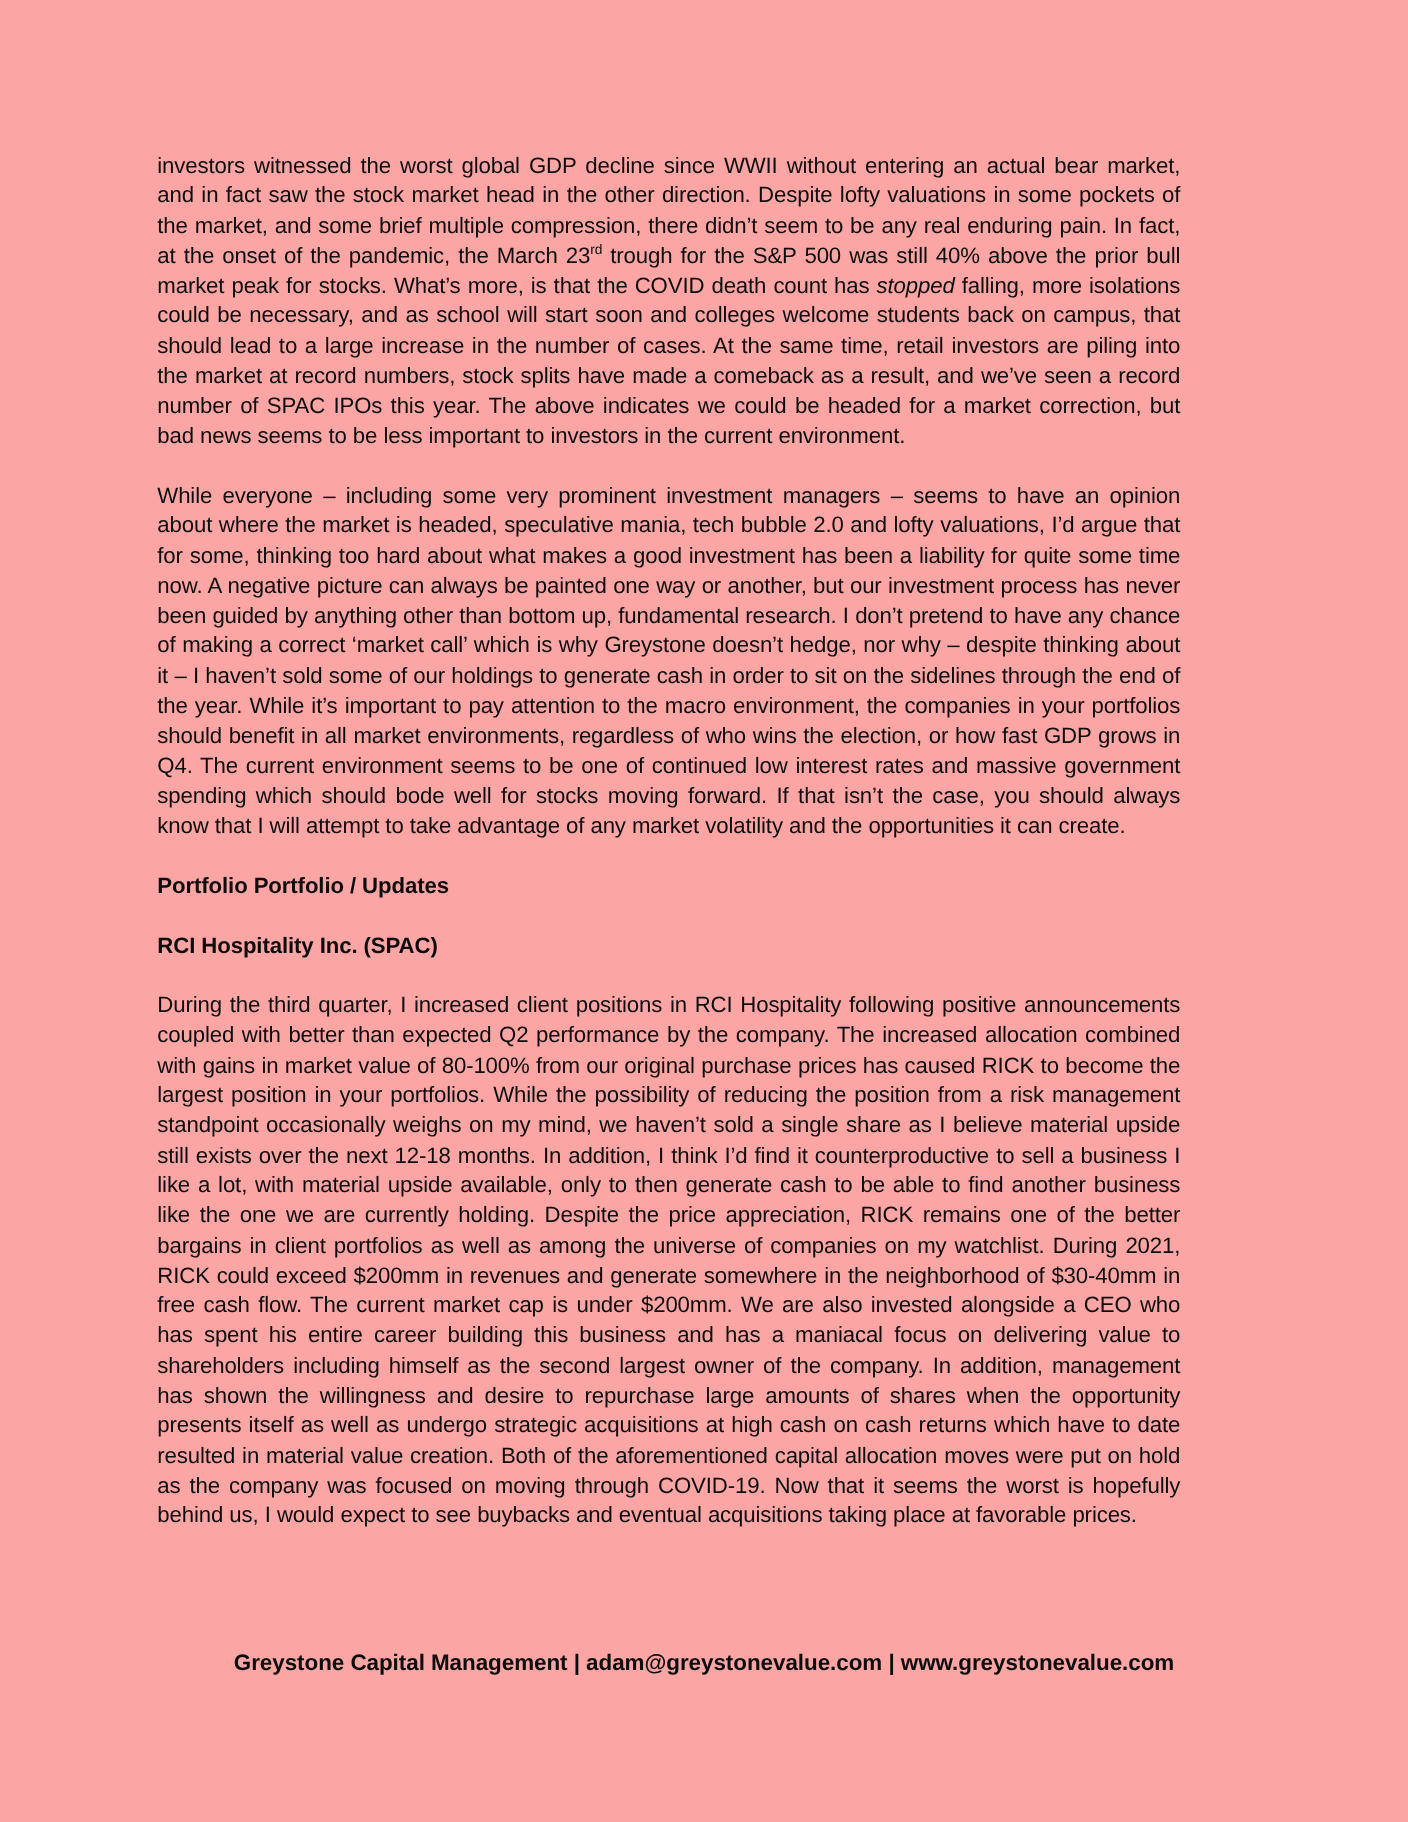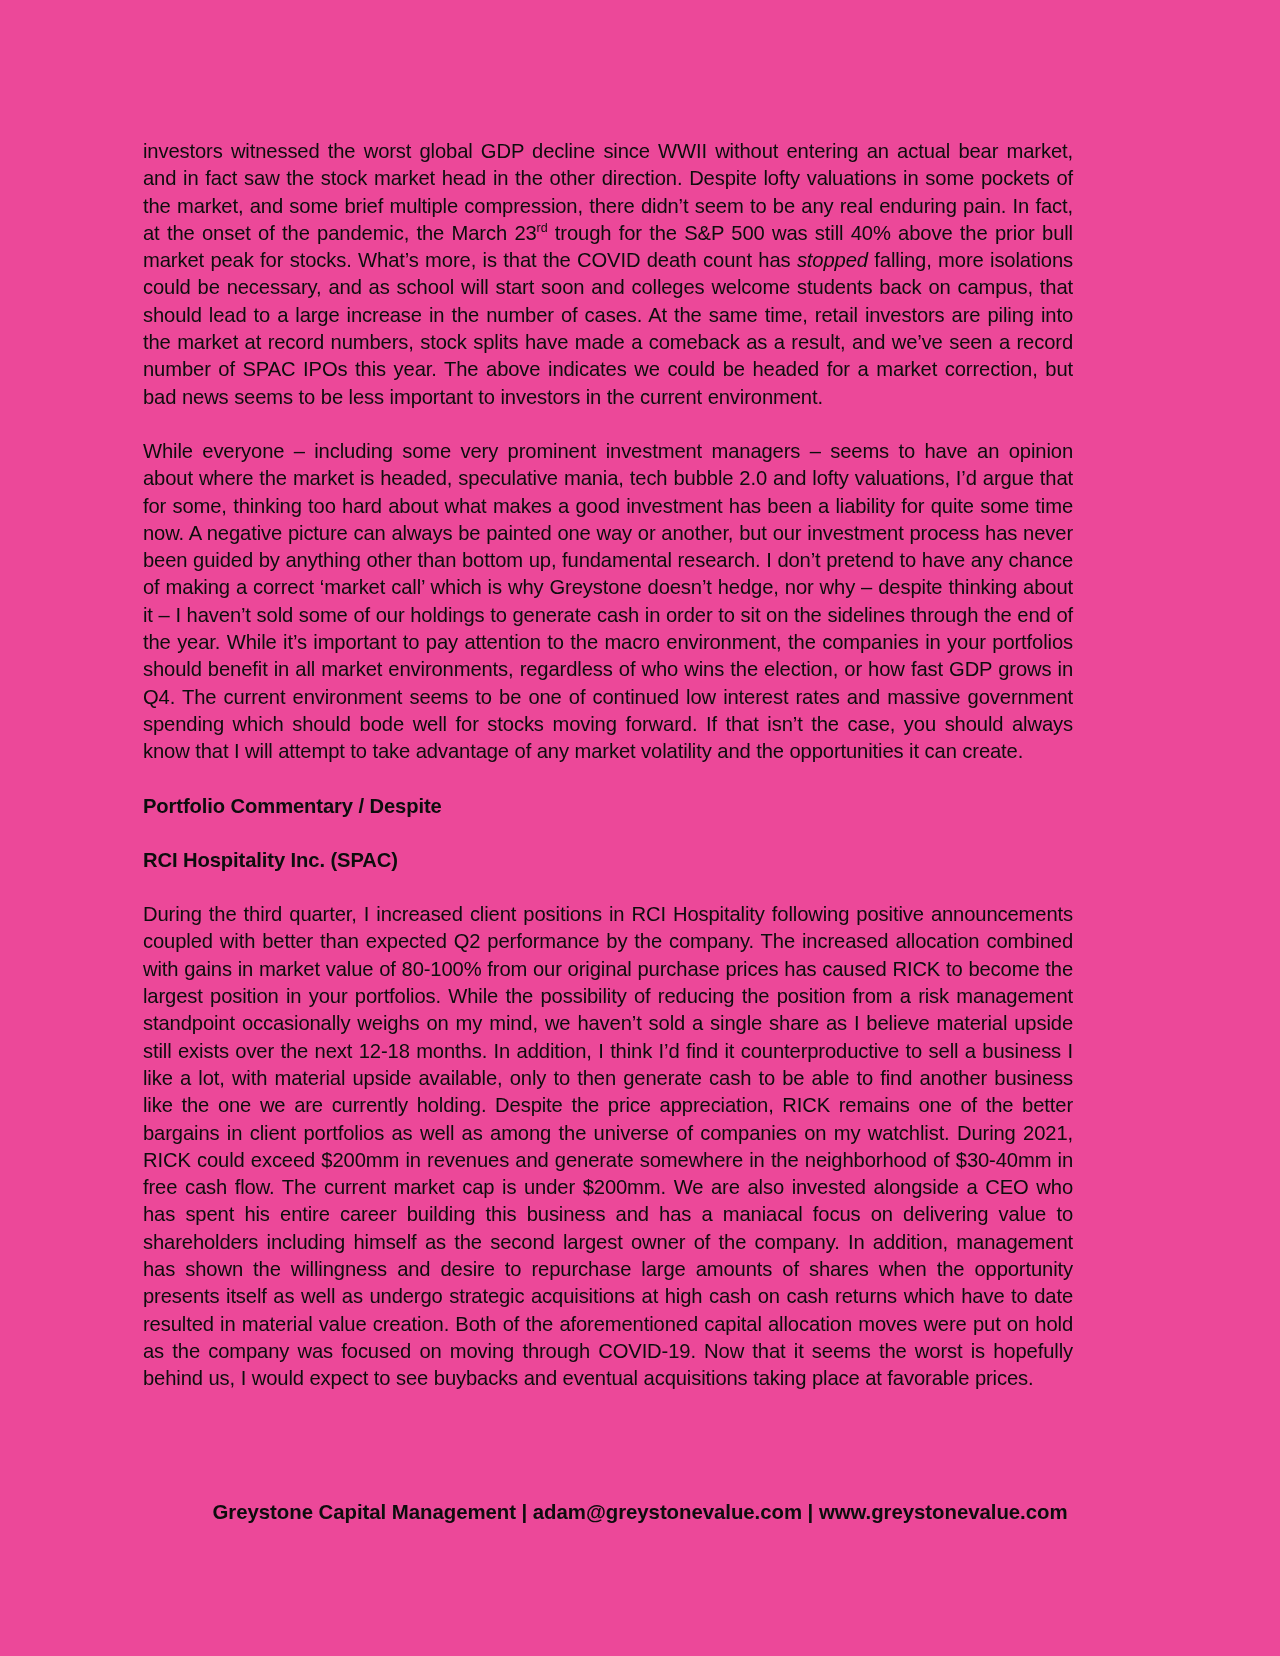--- a/index.html
+++ b/index.html
@@ -12,21 +12,21 @@
     height: 1656px;
     font-family: "Liberation Sans", sans-serif;
     color: #000000;
     -webkit-font-smoothing: antialiased;
   }
 
   .page {
     position: relative;
     width: 1280px;
     height: 1656px;
-    background: #ec4899;
+    background: #fca5a5;
     box-sizing: border-box;
     padding: 0;
     overflow: hidden;
   }
 
   .content {
     position: absolute;
     left: 143px;
     top: 138px;
     width: 930px;
@@ -84,21 +84,21 @@
 <body>
 
 <div class="page">
 
   <div class="content">
 
     <p class="body-text">investors witnessed the worst global GDP decline since WWII without entering an actual bear market, and in fact saw the stock market head in the other direction. Despite lofty valuations in some pockets of the market, and some brief multiple compression, there didn’t seem to be any real enduring pain. In fact, at the onset of the pandemic, the March 23<sup class="ordinal">rd</sup> trough for the S&amp;P 500 was still 40% above the prior bull market peak for stocks. What’s more, is that the COVID death count has <em class="italic-word">stopped</em> falling, more isolations could be necessary, and as school will start soon and colleges welcome students back on campus, that should lead to a large increase in the number of cases. At the same time, retail investors are piling into the market at record numbers, stock splits have made a comeback as a result, and we’ve seen a record number of SPAC IPOs this year. The above indicates we could be headed for a market correction, but bad news seems to be less important to investors in the current environment.</p>
 
     <p class="body-text">While everyone – including some very prominent investment managers – seems to have an opinion about where the market is headed, speculative mania, tech bubble 2.0 and lofty valuations, I’d argue that for some, thinking too hard about what makes a good investment has been a liability for quite some time now. A negative picture can always be painted one way or another, but our investment process has never been guided by anything other than bottom up, fundamental research. I don’t pretend to have any chance of making a correct ‘market call’ which is why Greystone doesn’t hedge, nor why – despite thinking about it – I haven’t sold some of our holdings to generate cash in order to sit on the sidelines through the end of the year. While it’s important to pay attention to the macro environment, the companies in your portfolios should benefit in all market environments, regardless of who wins the election, or how fast GDP grows in Q4. The current environment seems to be one of continued low interest rates and massive government spending which should bode well for stocks moving forward. If that isn’t the case, you should always know that I will attempt to take advantage of any market volatility and the opportunities it can create.</p>
 
-    <h2 class="section-heading">Portfolio Commentary / Despite</h2>
+    <h2 class="section-heading">Portfolio Portfolio / Updates</h2>
 
     <h2 class="section-heading">RCI Hospitality Inc. (SPAC)</h2>
 
     <p class="body-text">During the third quarter, I increased client positions in RCI Hospitality following positive announcements coupled with better than expected Q2 performance by the company. The increased allocation combined with gains in market value of 80-100% from our original purchase prices has caused RICK to become the largest position in your portfolios. While the possibility of reducing the position from a risk management standpoint occasionally weighs on my mind, we haven’t sold a single share as I believe material upside still exists over the next 12-18 months. In addition, I think I’d find it counterproductive to sell a business I like a lot, with material upside available, only to then generate cash to be able to find another business like the one we are currently holding. Despite the price appreciation, RICK remains one of the better bargains in client portfolios as well as among the universe of companies on my watchlist. During 2021, RICK could exceed $200mm in revenues and generate somewhere in the neighborhood of $30-40mm in free cash flow. The current market cap is under $200mm. We are also invested alongside a CEO who has spent his entire career building this business and has a maniacal focus on delivering value to shareholders including himself as the second largest owner of the company. In addition, management has shown the willingness and desire to repurchase large amounts of shares when the opportunity presents itself as well as undergo strategic acquisitions at high cash on cash returns which have to date resulted in material value creation. Both of the aforementioned capital allocation moves were put on hold as the company was focused on moving through COVID-19. Now that it seems the worst is hopefully behind us, I would expect to see buybacks and eventual acquisitions taking place at favorable prices.</p>
 
   </div>
 
   <div class="footer">
     <span class="footer-text">Greystone Capital Management | adam@greystonevalue.com | www.greystonevalue.com</span>
   </div>

